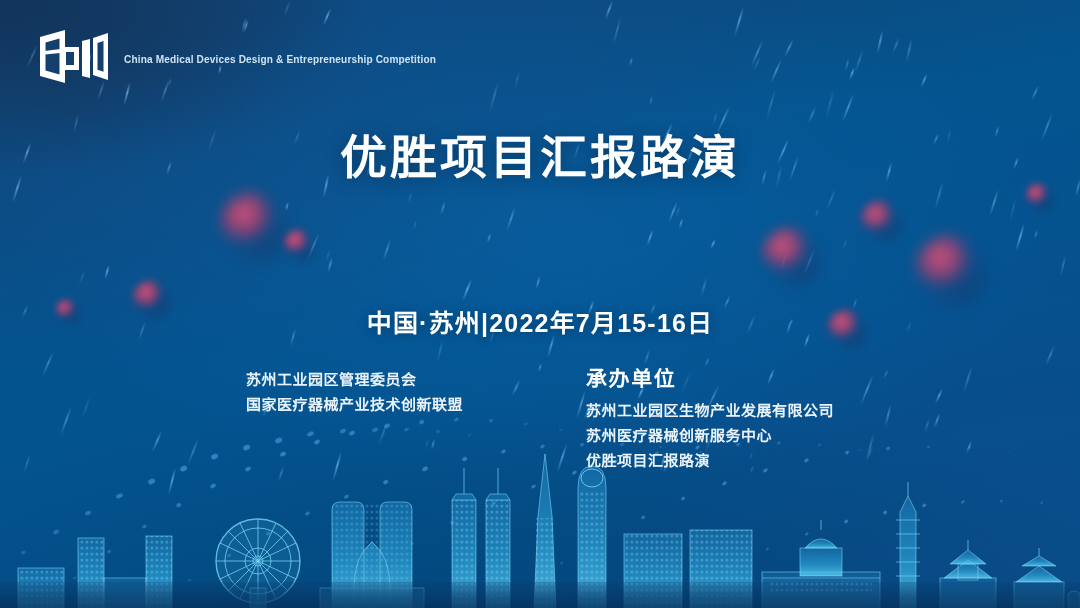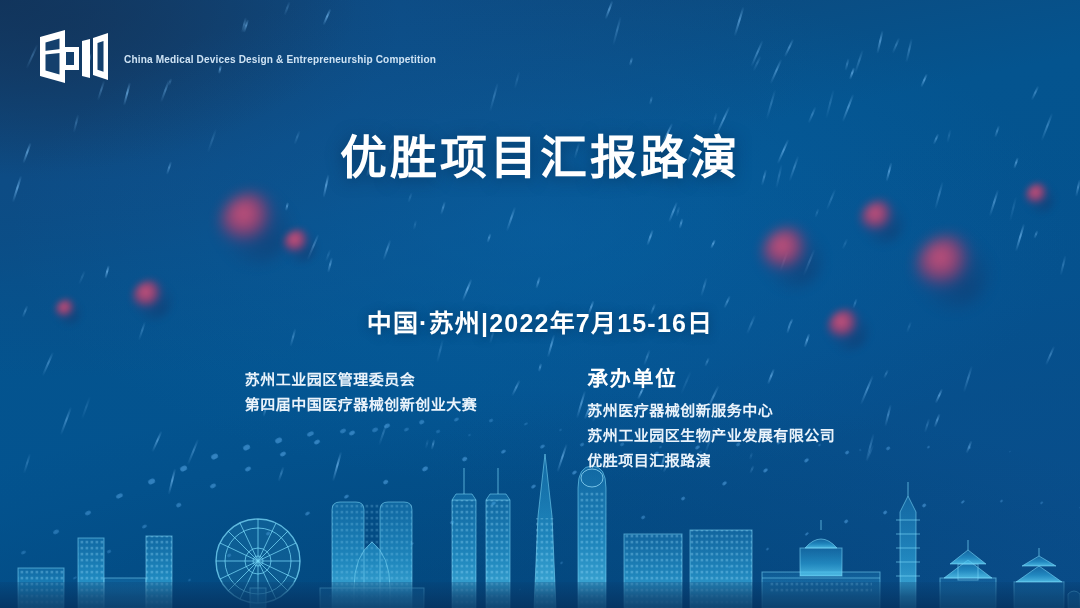--- a/index.html
+++ b/index.html
@@ -487,26 +487,26 @@
 
   <div class="titles">
     <h2 class="title-sub">优胜项目汇报路演</h2>
   </div>
 
   <div class="date-line">中国·苏州|2022年7月15-16日</div>
 
   <div class="orgs">
     <div class="org-col">
       <div class="org-line">苏州工业园区管理委员会</div>
-      <div class="org-line">第四届中国医疗器械创新创业大赛</div>
+      <div class="org-line">国家医疗器械产业技术创新联盟</div>
     </div>
     <div class="org-col">
       <div class="org-head">承办单位</div>
+      <div class="org-line">苏州工业园区生物产业发展有限公司</div>
       <div class="org-line">苏州医疗器械创新服务中心</div>
-      <div class="org-line">苏州工业园区生物产业发展有限公司</div>
       <div class="org-line">优胜项目汇报路演</div>
     </div>
   </div>
 
   <div class="skyline">
     <svg viewBox="0 0 1080 170" preserveAspectRatio="none" aria-hidden="true">
       <defs>
         <linearGradient id="bldg" x1="0" y1="0" x2="0" y2="1">
           <stop offset="0%" stop-color="#2fa6e0" stop-opacity=".30"></stop>
           <stop offset="55%" stop-color="#35b7ec" stop-opacity=".55"></stop>

